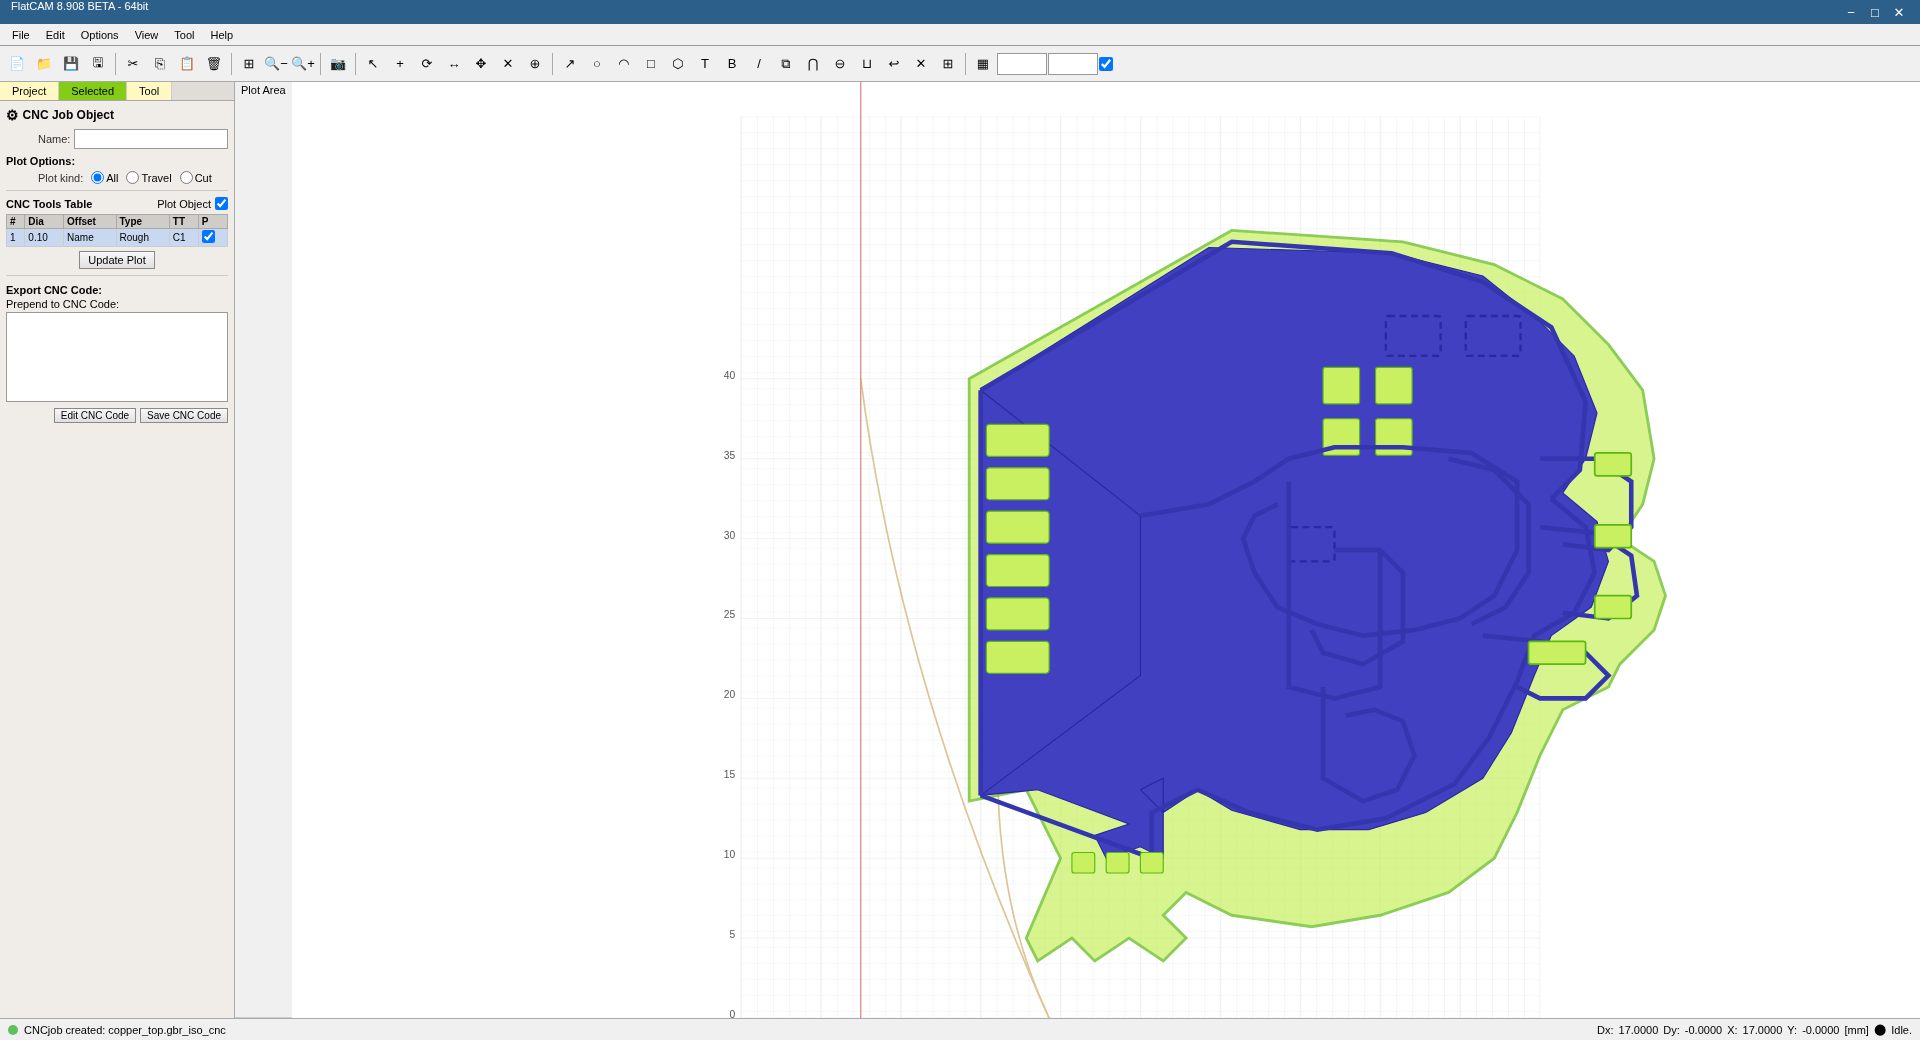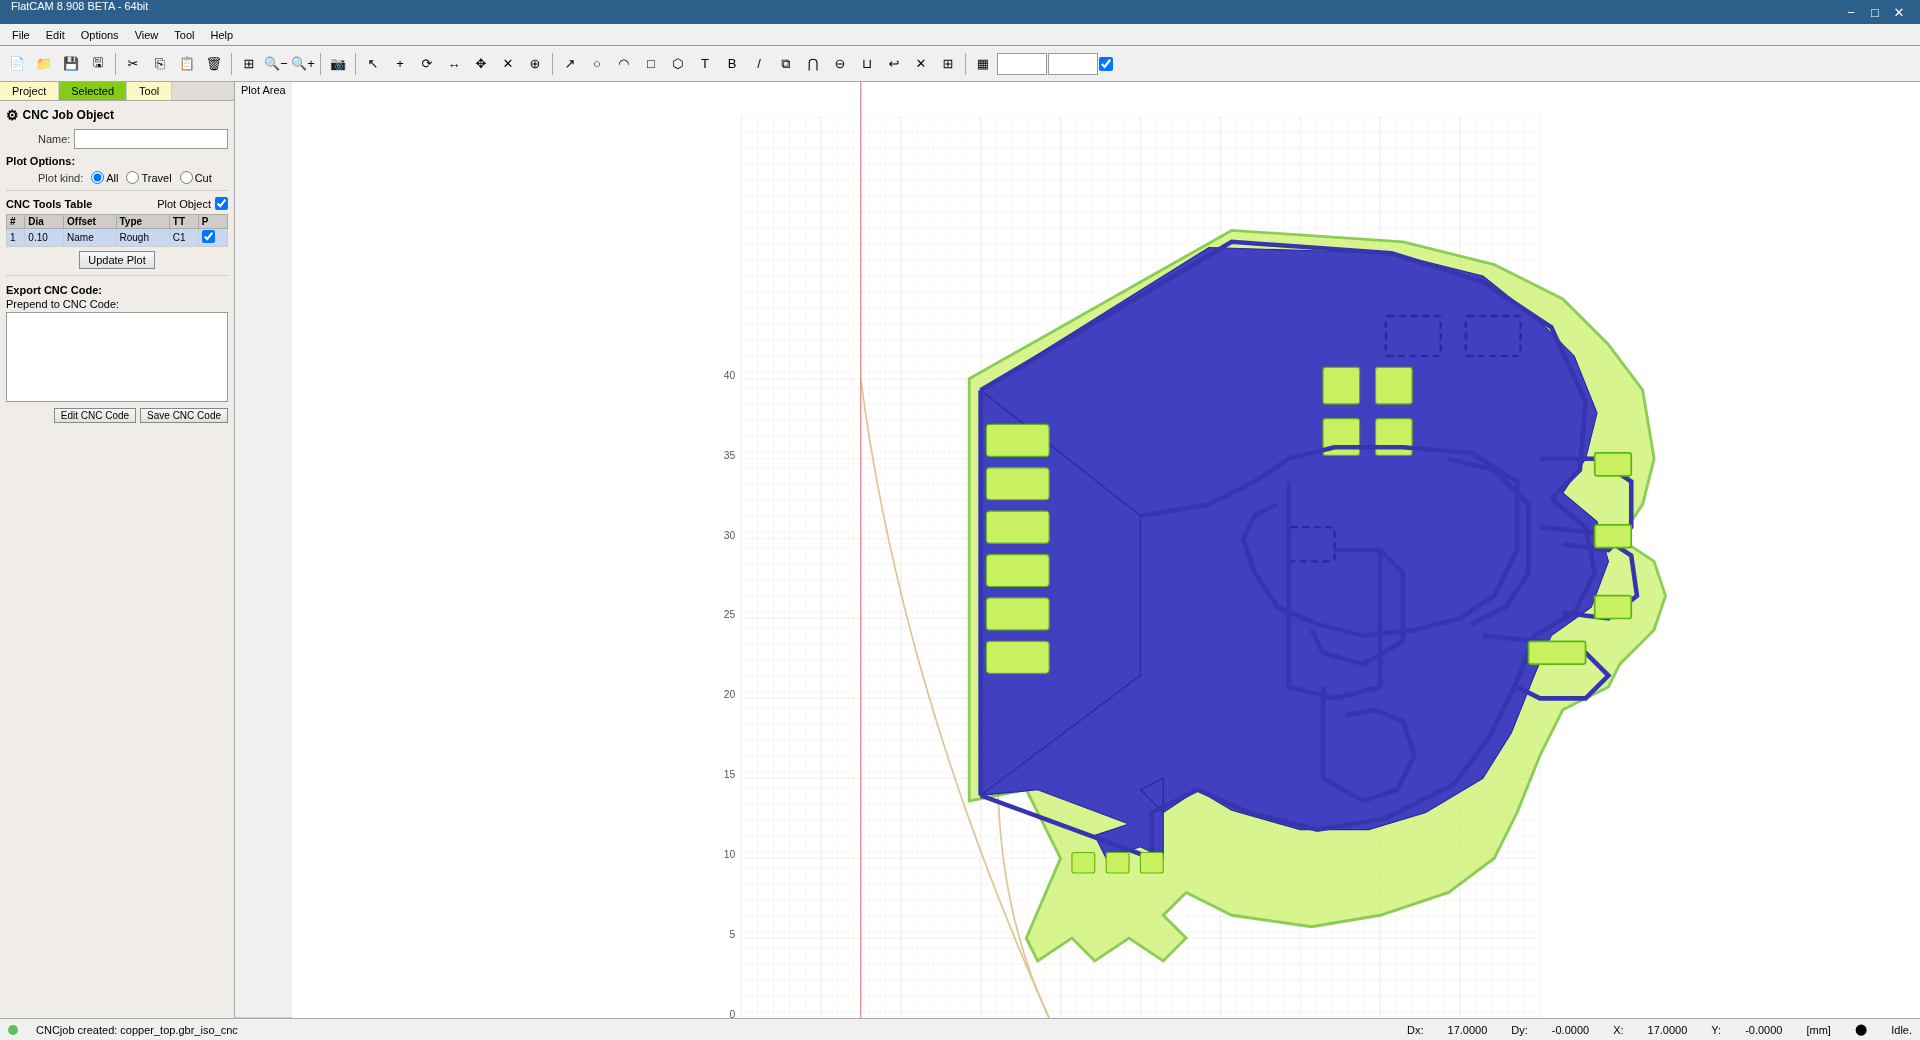--- a/index.html
+++ b/index.html
@@ -69,22 +69,22 @@
     .code-buttons { display: flex; gap: 4px; margin-top: 4px; justify-content: flex-end; }
 
     
     .plot-area { flex: 1; background: white; position: relative; overflow: hidden; display: flex; flex-direction: row; }
     .plot-area-header { background: #f0f0f0; border-bottom: 1px solid #ccc; padding: 2px 6px; font-size: 11px; flex-shrink: 0; }
 
     .plot-canvas { flex: 1; position: relative; background: white; overflow: hidden; }
 
     
     .status-bar { background: #f0f0f0; border-top: 1px solid #aaa; height: 22px; display: flex; align-items: center; padding: 0 8px; font-size: 11px; flex-shrink: 0; justify-content: space-between; }
-    .status-left { display: flex; align-items: center; gap: 18px; }
-    .status-right { display: flex; align-items: center; gap: 24px; }
+    .status-left { display: flex; align-items: center; gap: 6px; }
+    .status-right { display: flex; align-items: center; gap: 5px; }
     .status-indicator { width: 10px; height: 10px; border-radius: 50%; background: #60c060; display: inline-block; }
 
     .divider { height: 1px; background: #ccc; margin: 6px 0; }
   </style>
 </head>
 <body>
 
 <div class="title-bar">
   <span class="title-bar-title">FlatCAM 8.908 BETA - 64bit</span>
   <div class="title-bar-controls">

